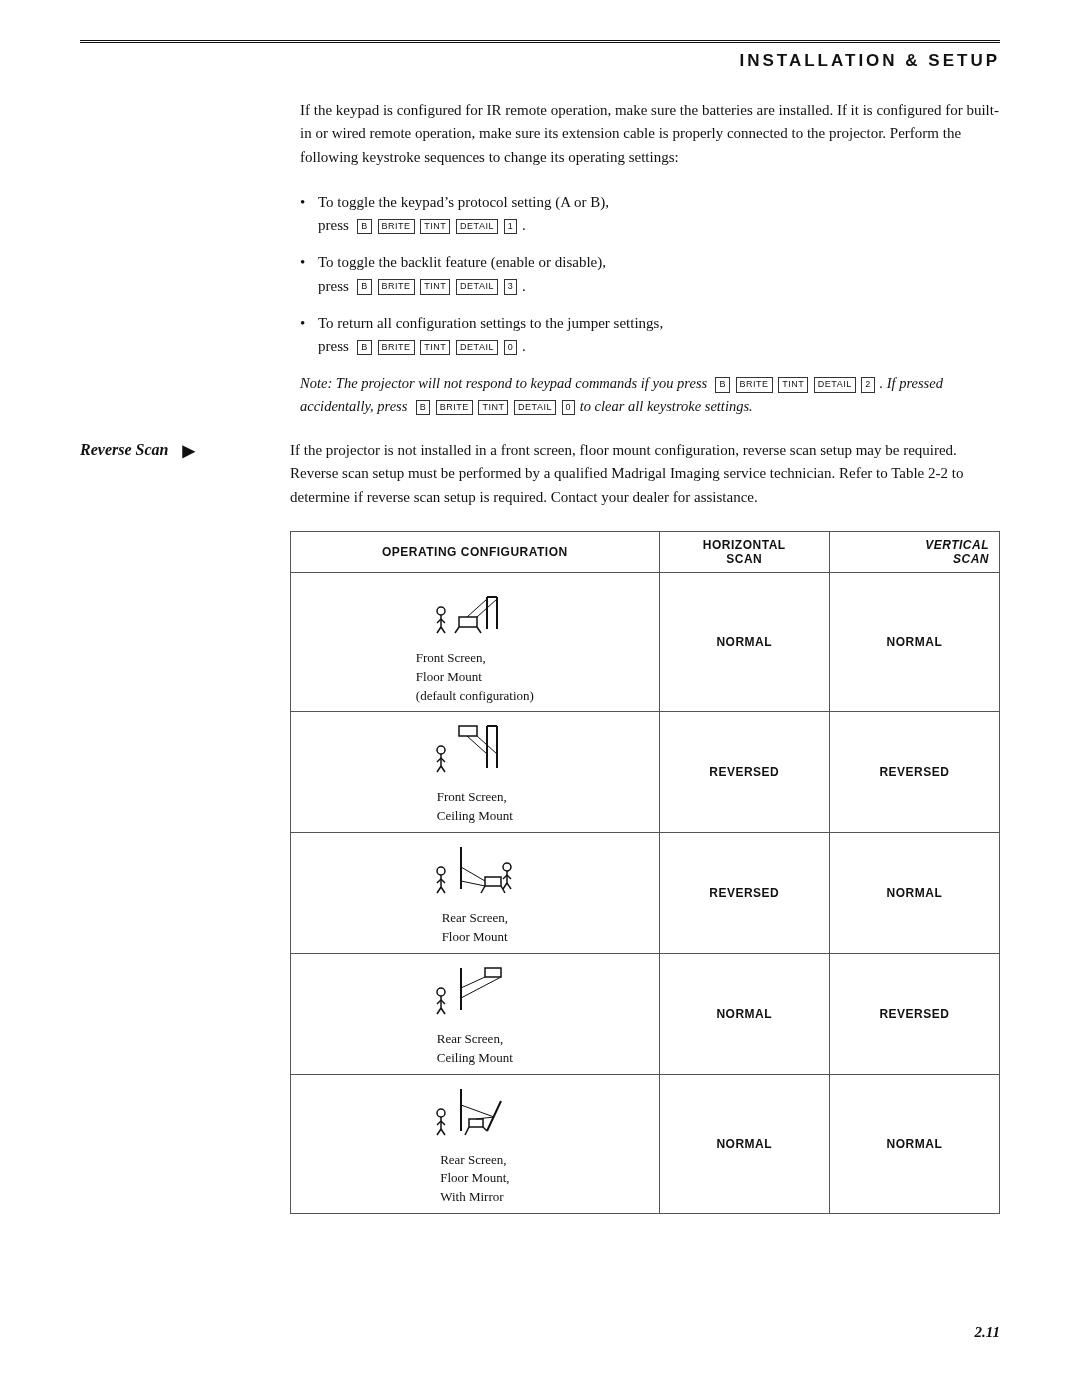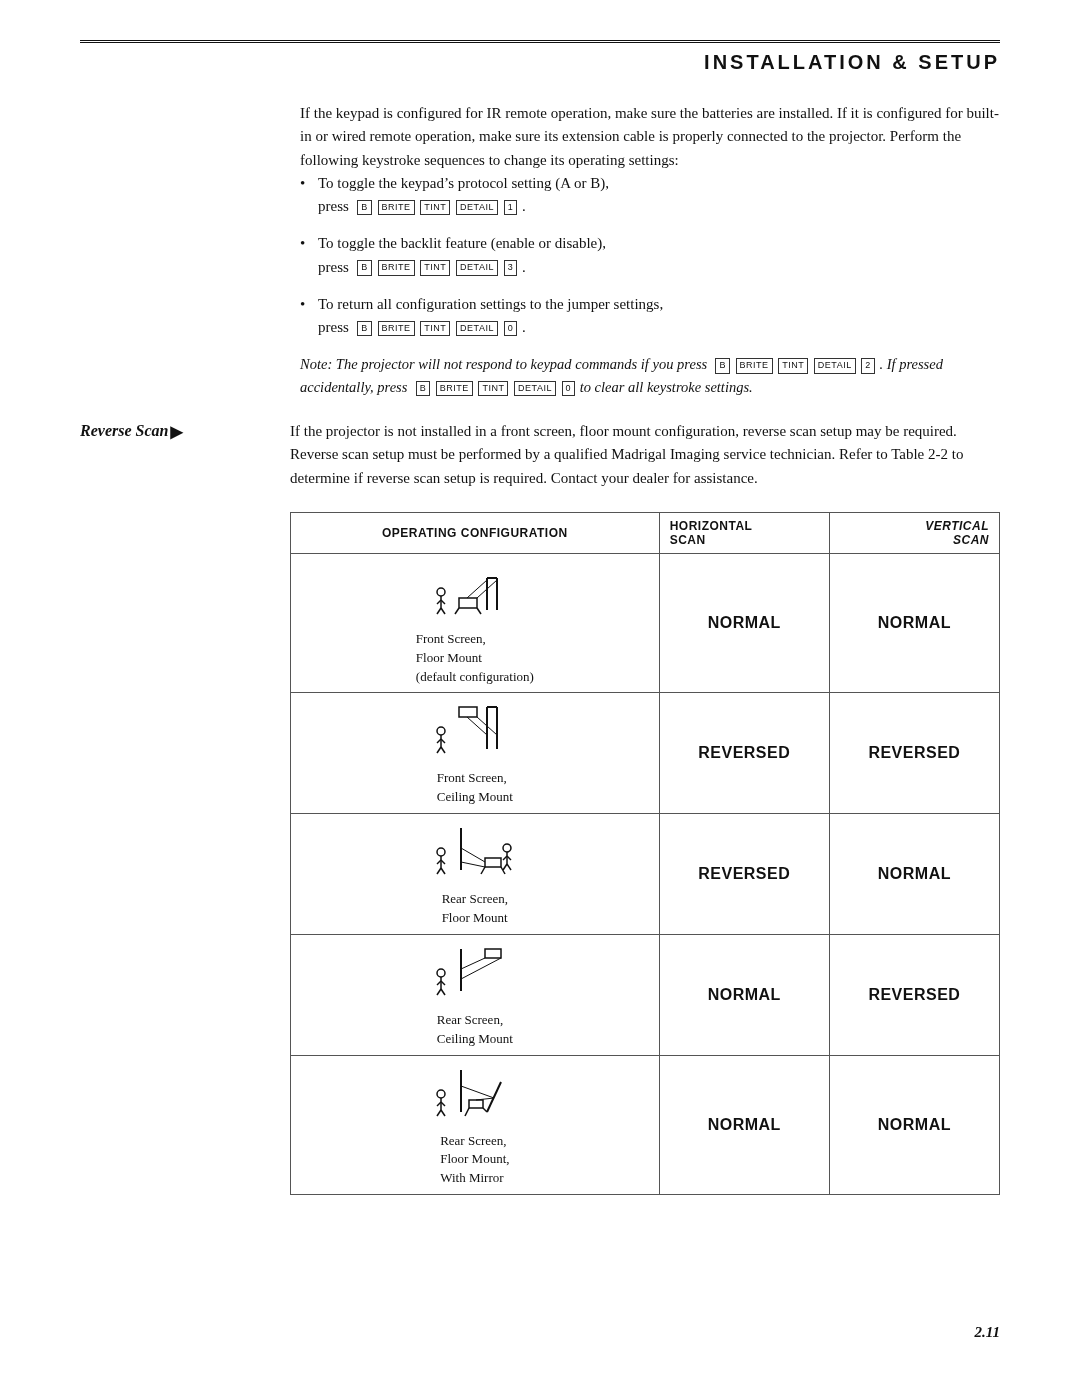--- a/index.html
+++ b/index.html
@@ -28,28 +28,29 @@
       border-top: 3px double #111;
       padding-top: 8px;
     }
     .header-line {
       flex: 1;
       height: 0;
     }
     .header-title {
       font-family: Arial, Helvetica, sans-serif;
       font-weight: bold;
-      font-size: 20px;
+      font-size: 17px;
       letter-spacing: 3px;
       text-transform: uppercase;
       padding-left: 20px;
     }
 
     .intro-text {
       margin-left: 220px;
+      margin-bottom: 22px;
       font-size: 15px;
       line-height: 1.55;
     }
 
     .bullet-section {
       margin-left: 220px;
       margin-bottom: 8px;
     }
 
     .bullet-item {
@@ -96,21 +97,21 @@
 
     .section-label {
       min-width: 210px;
       padding-right: 16px;
       font-style: italic;
       font-weight: bold;
       font-size: 16px;
       display: flex;
       align-items: flex-start;
       padding-top: 2px;
-      gap: 2px;
+      gap: 14px;
     }
 
     .section-label-arrow {
       font-style: normal;
       font-weight: bold;
       font-size: 16px;
     }
 
     .section-content {
       flex: 1;
@@ -155,33 +156,33 @@
 
     .config-table thead th.wide-col {
       text-align: center;
     }
 
     .config-table .col-config {
       width: 52%;
     }
     .config-table .col-hscan {
       width: 24%;
-      text-align: left;
+      text-align: center;
     }
     .config-table .col-vscan {
       width: 24%;
       text-align: right;
       font-style: italic;
     }
 
     .config-table td.scan-value {
       text-align: center;
       font-family: Arial, Helvetica, sans-serif;
       font-weight: bold;
-      font-size: 16px;
+      font-size: 12px;
       letter-spacing: 0.5px;
     }
 
     .config-cell {
       display: flex;
       align-items: center;
       gap: 12px;
       flex-direction: column;
     }
 

